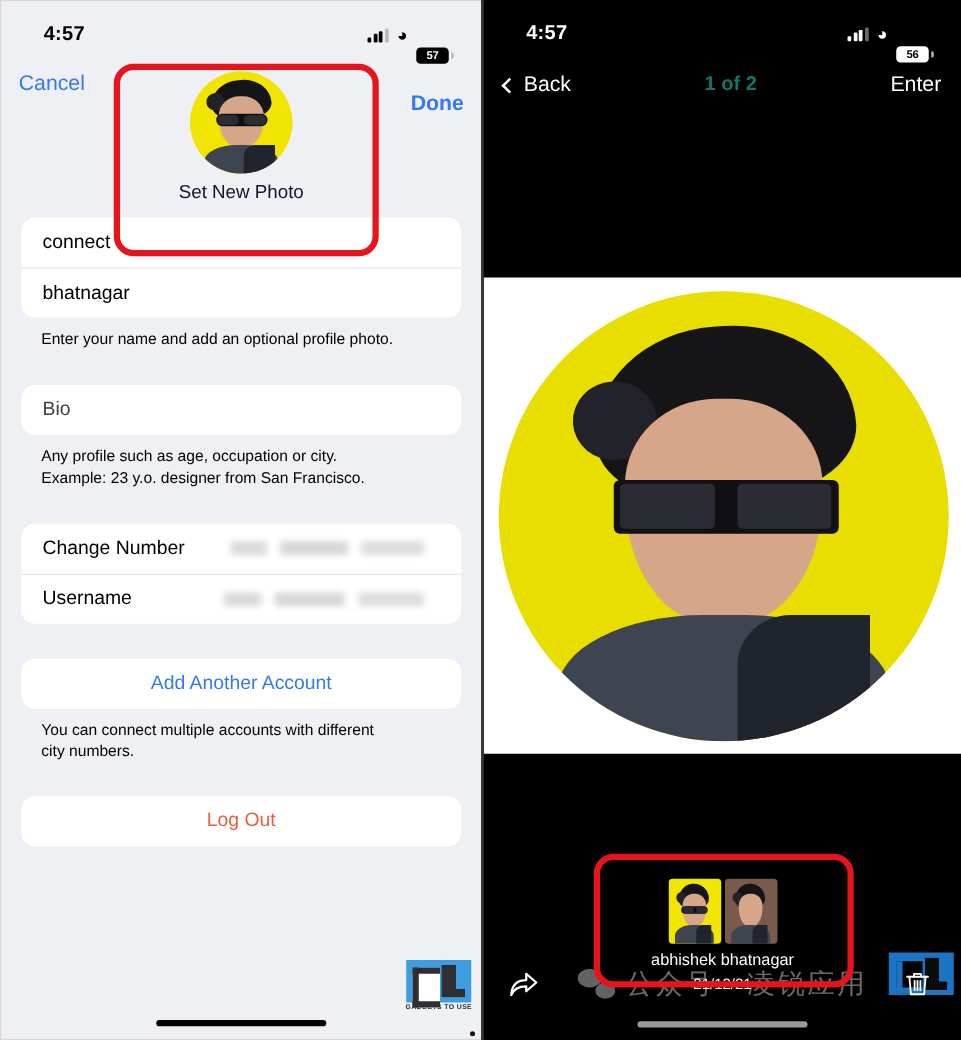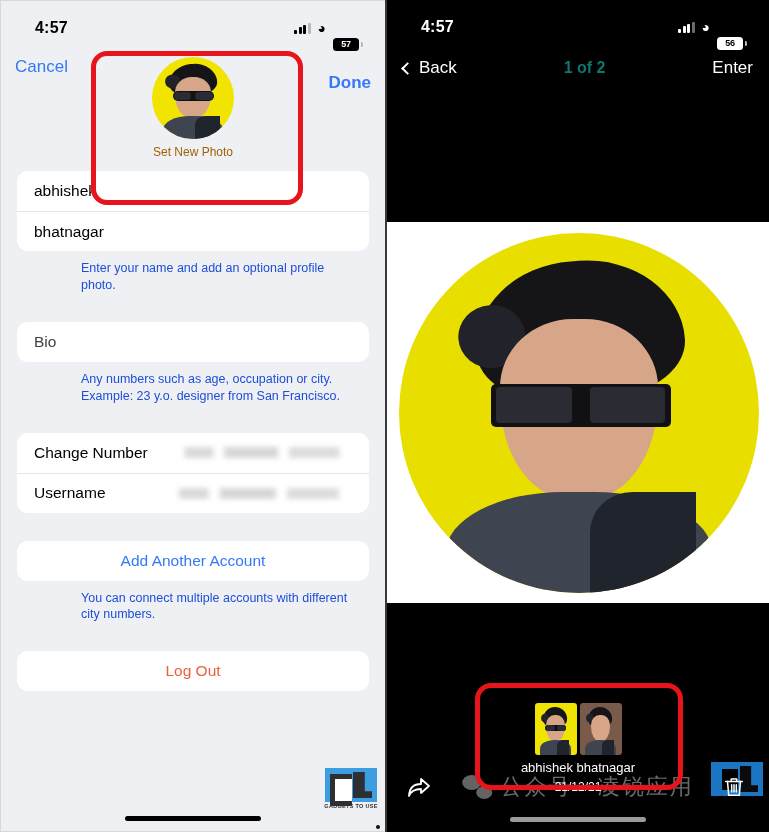--- a/index.html
+++ b/index.html
@@ -58,44 +58,43 @@
 
   .avatar-block {
     margin-top: -30px;
     display: flex; flex-direction: column; align-items: center; gap: 6px;
     padding-bottom: 12px;
   }
   .avatar {
     width: 82px; height: 82px; border-radius: 50%;
     background: #f0e400; overflow: hidden; position: relative;
   }
-  .set-photo { font-size: 12px; color: #a16207; }
+  .set-photo { font-size: 15px; color: #0f172a; }
 
   .card {
     background: #fff; border-radius: 11px; margin: 0 16px;
   }
   .field {
     height: 40px; display: flex; align-items: center; padding: 0 17px;
     font-size: 15.5px; color: #000;
   }
   .field + .field { border-top: 1px solid #e6e6e9; }
   .field.placeholder { color: #404040; }
   .field .lbl { flex: none; }
   .redact {
     flex: 1; height: 11px; margin-left: 24px;
     background:
       linear-gradient(90deg, rgba(0,0,0,0) 0 6%, rgba(120,120,128,.28) 8% 22%, rgba(0,0,0,0) 24% 28%,
       rgba(120,120,128,.30) 30% 58%, rgba(0,0,0,0) 60% 64%, rgba(120,120,128,.26) 66% 92%, rgba(0,0,0,0) 94%);
     filter: blur(2.4px); border-radius: 4px;
   }
   .redact.short { margin-left: 60px; }
   .hint {
-    font-size: 12.5px; color: #1d4ed8; line-height: 1.35;
+    font-size: 12.5px; color: #000000; line-height: 1.35;
     padding: 9px 32px 0 32px;
-    margin-left: 48px;
   }
   .gap-md { height: 28px; }
   .btn-card {
     background: #fff; border-radius: 11px; margin: 0 16px;
     height: 40px; display: flex; align-items: center; justify-content: center;
     font-size: 15.5px;
   }
   .btn-card.blue { color: #3478f6; }
   .btn-card.red { color: #e8603c; }
 
@@ -273,32 +272,32 @@
           <div class="hair"></div>
             <div class="head"></div>
             <div class="glasses"></div>
             <div class="body"></div>
         </div>
       </div>
       <span class="set-photo">Set New Photo</span>
     </div>
 
     <div class="card">
-      <div class="field">abhishek</div>
+      <div class="field">connect</div>
       <div class="field">bhatnagar</div>
     </div>
     <div class="hint">Enter your name and add an optional profile photo.</div>
 
     <div class="gap-md"></div>
 
     <div class="card">
       <div class="field placeholder">Bio</div>
     </div>
     <div class="hint">
-      <div>Any numbers such as age, occupation or city.</div>
+      <div>Any profile such as age, occupation or city.</div>
       <div>Example: 23 y.o. designer from San Francisco.</div>
     </div>
 
     <div class="gap-md"></div>
 
     <div class="card">
       <div class="field">
         <span class="lbl">Change Number</span>
         <span class="redact"></span>
       </div>

